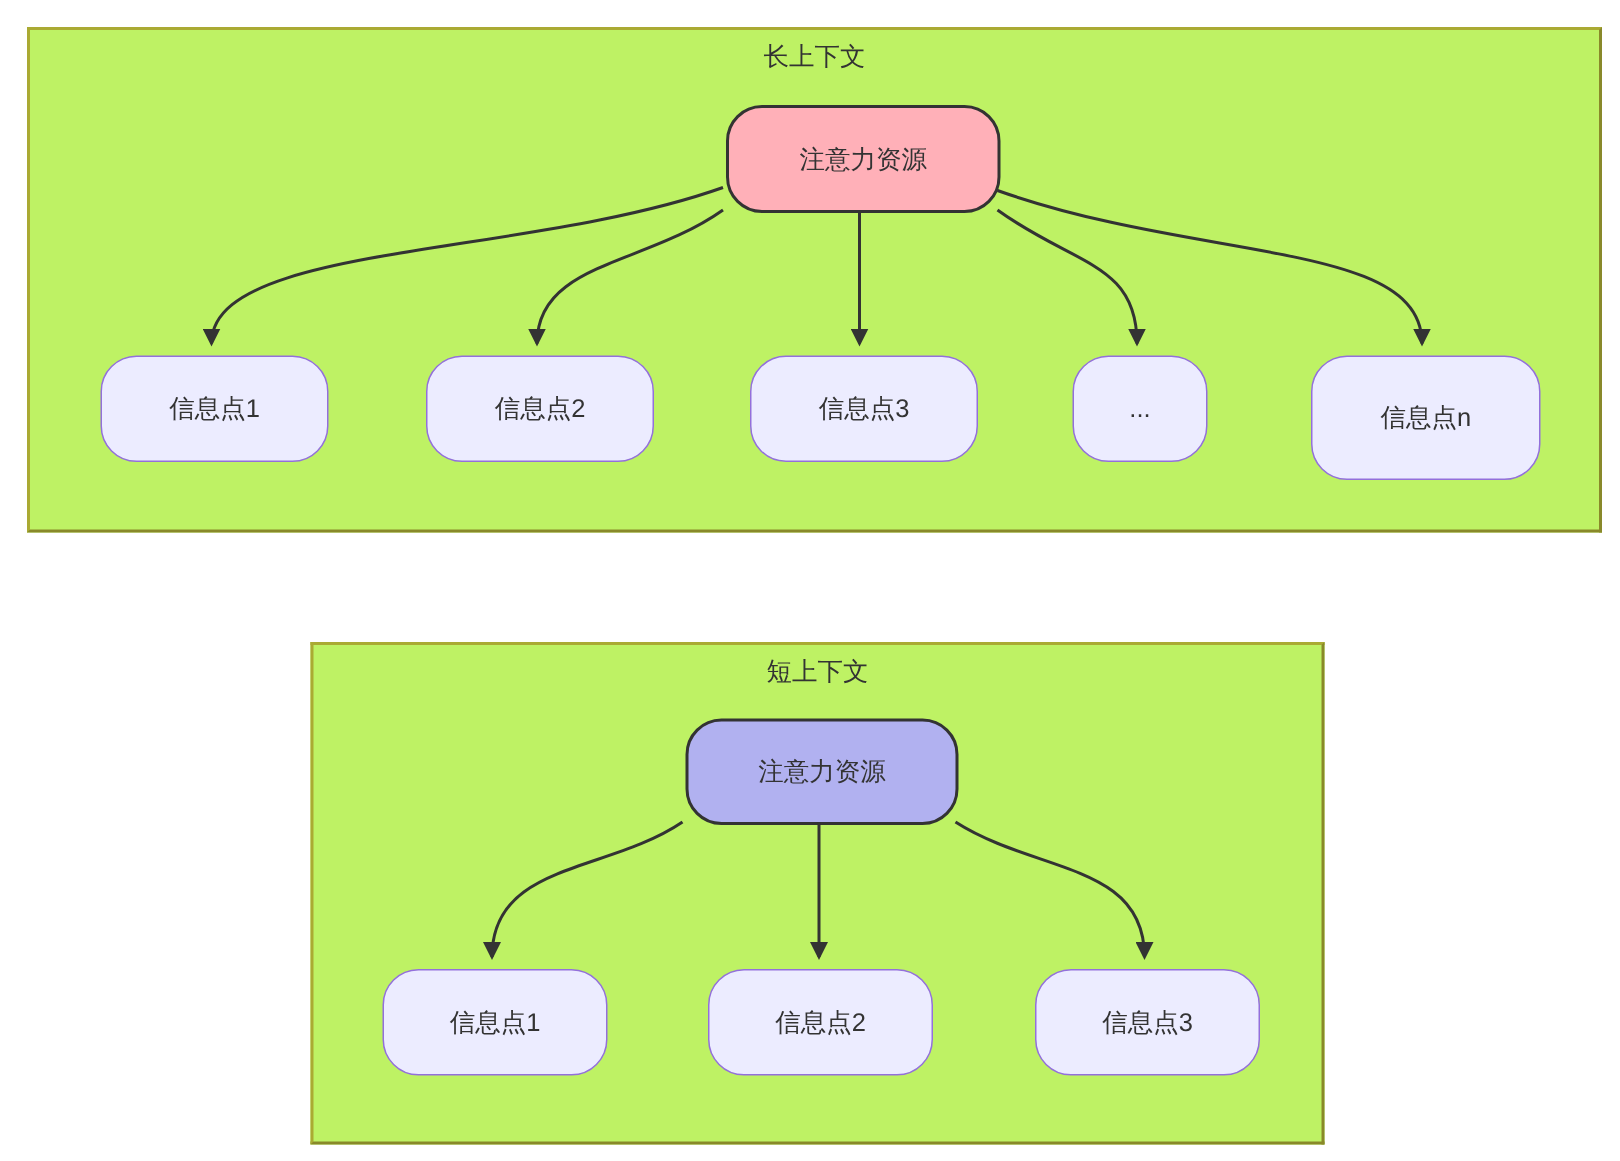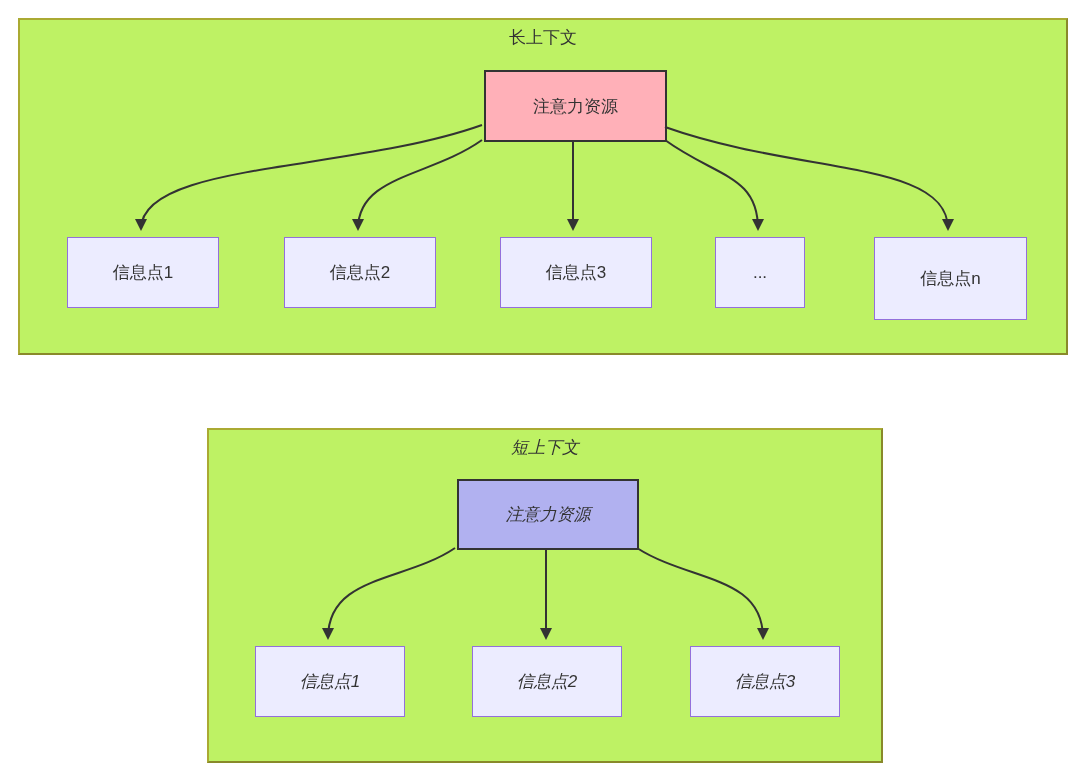--- a/index.html
+++ b/index.html
@@ -42,21 +42,20 @@
     left: 18px;
     top: 18px;
     width: 1050px;
     height: 337px;
   }
   .subgraph-short {
     left: 207px;
     top: 428px;
     width: 676px;
     height: 335px;
-    font-style: italic;
   }
   .subgraph-title {
     position: absolute;
     left: 0;
     top: 6px;
     width: 100%;
     text-align: center;
     font-size: 17px;
     font-weight: 400;
     color: #333333;
@@ -64,20 +63,21 @@
   .node {
     position: absolute;
     display: flex;
     align-items: center;
     justify-content: center;
     box-sizing: border-box;
     font-size: 17px;
     color: #333333;
     text-align: center;
     z-index: 3;
+    border-radius: 24px;
   }
   .node-root {
     border: 2px solid #333333;
   }
   .root-long {
     background: #ffb0b8;
     left: 464px;
     top: 50px;
     width: 183px;
     height: 72px;

